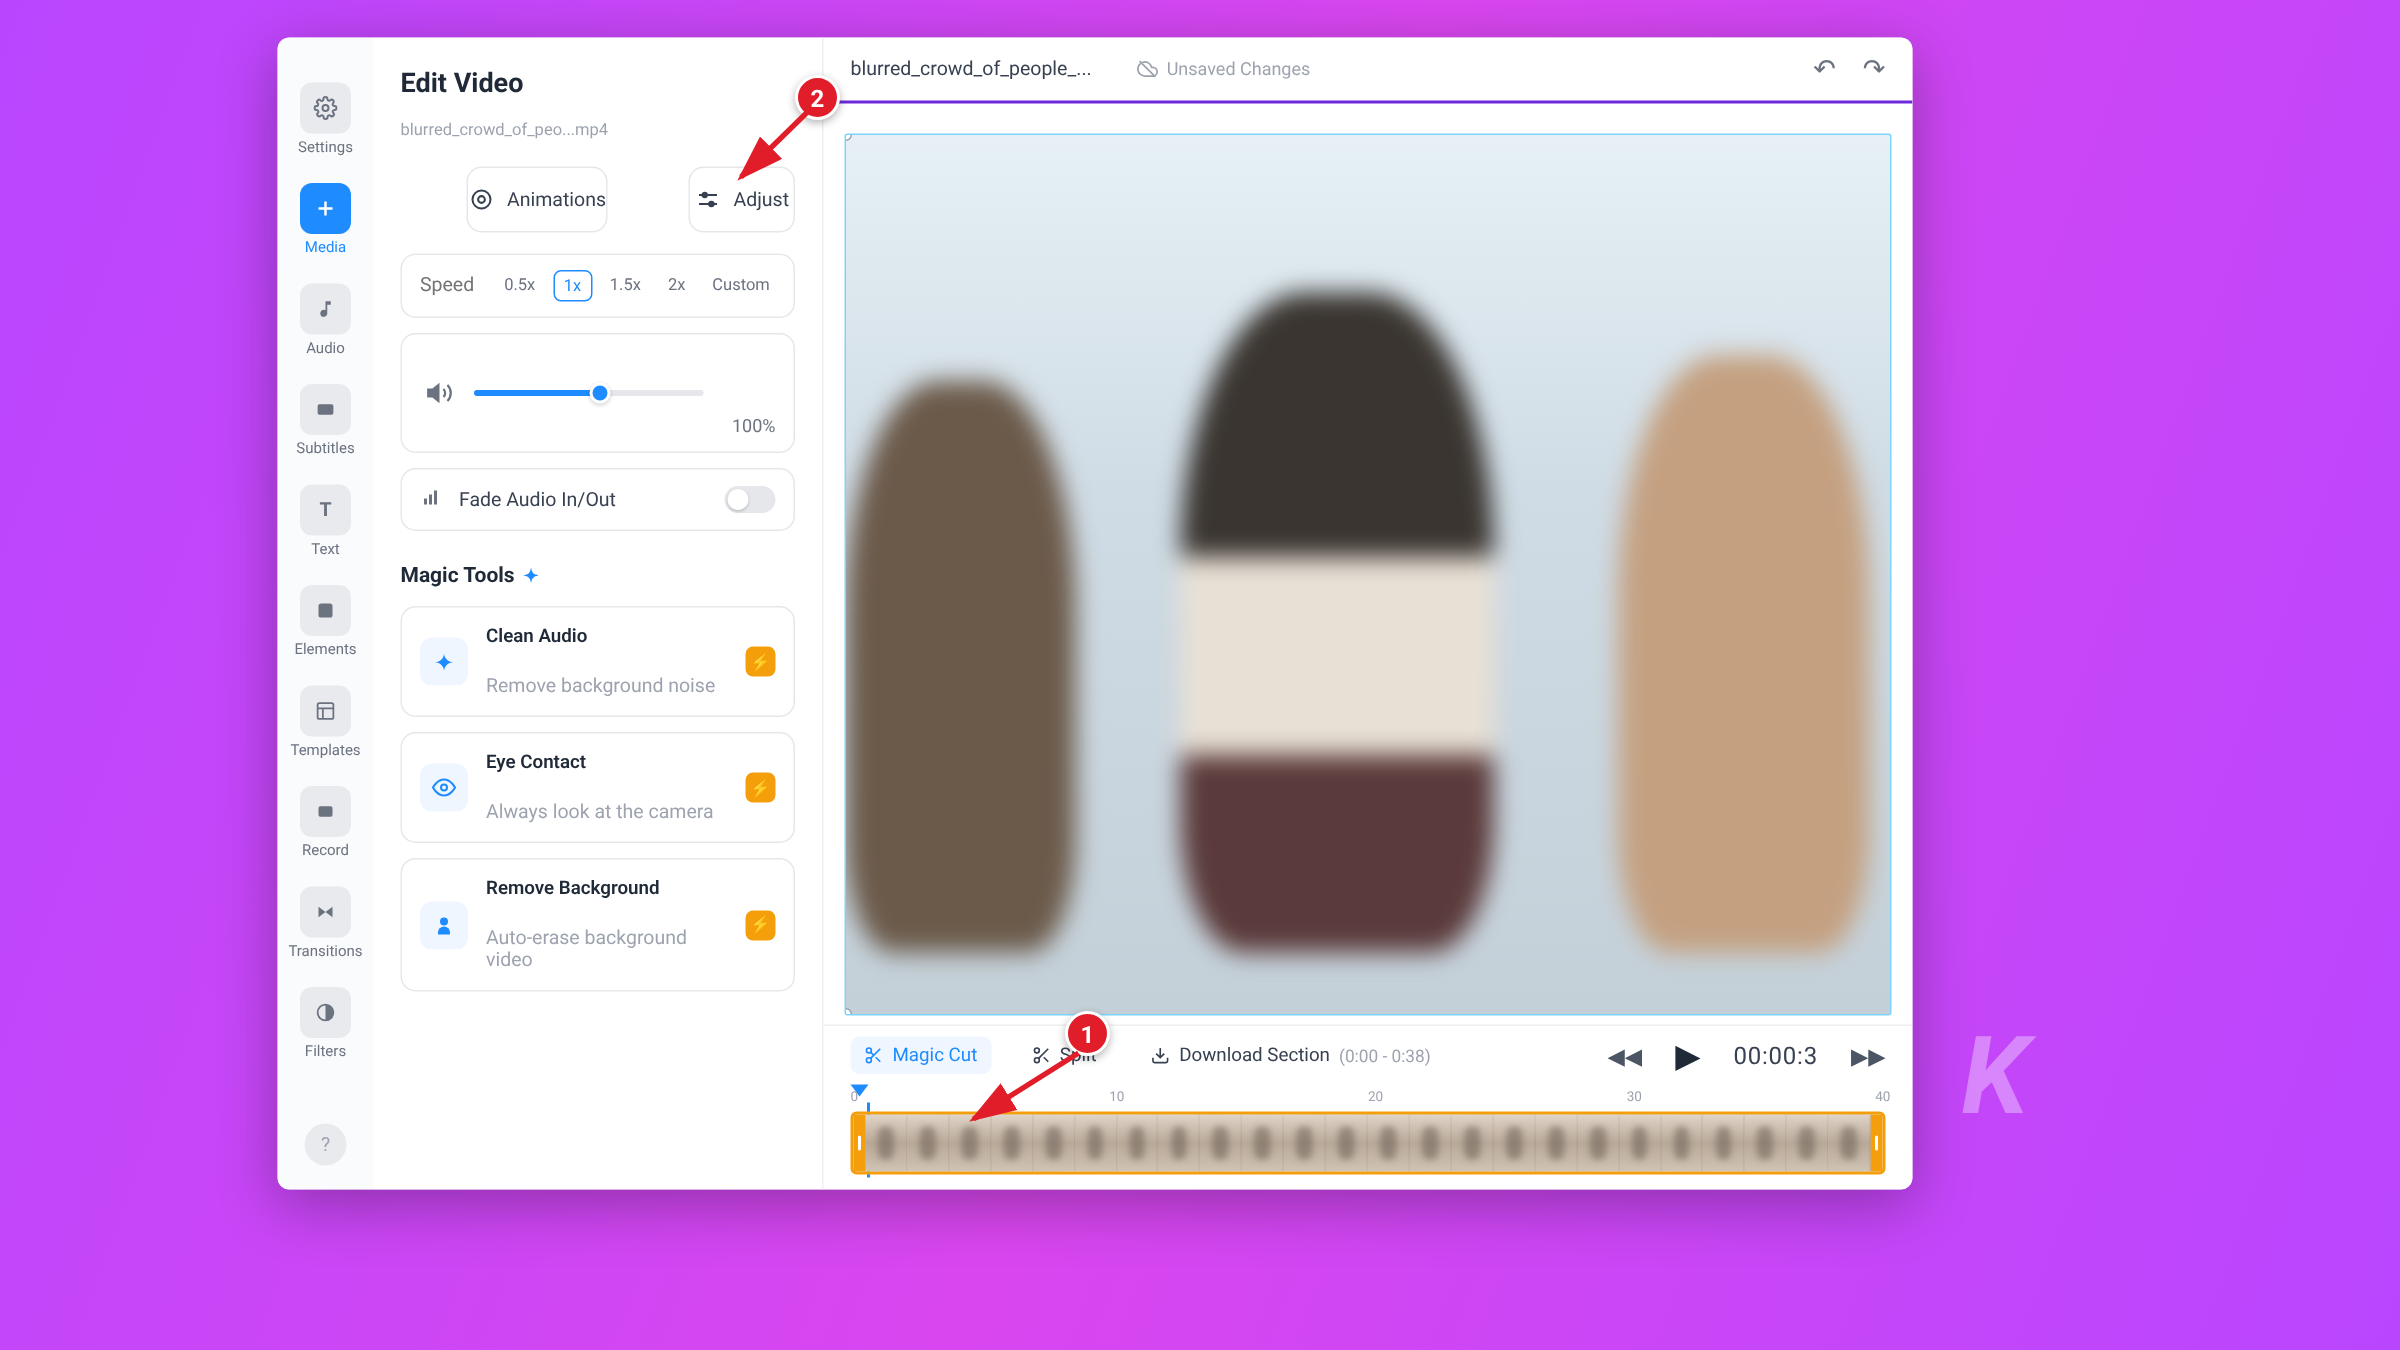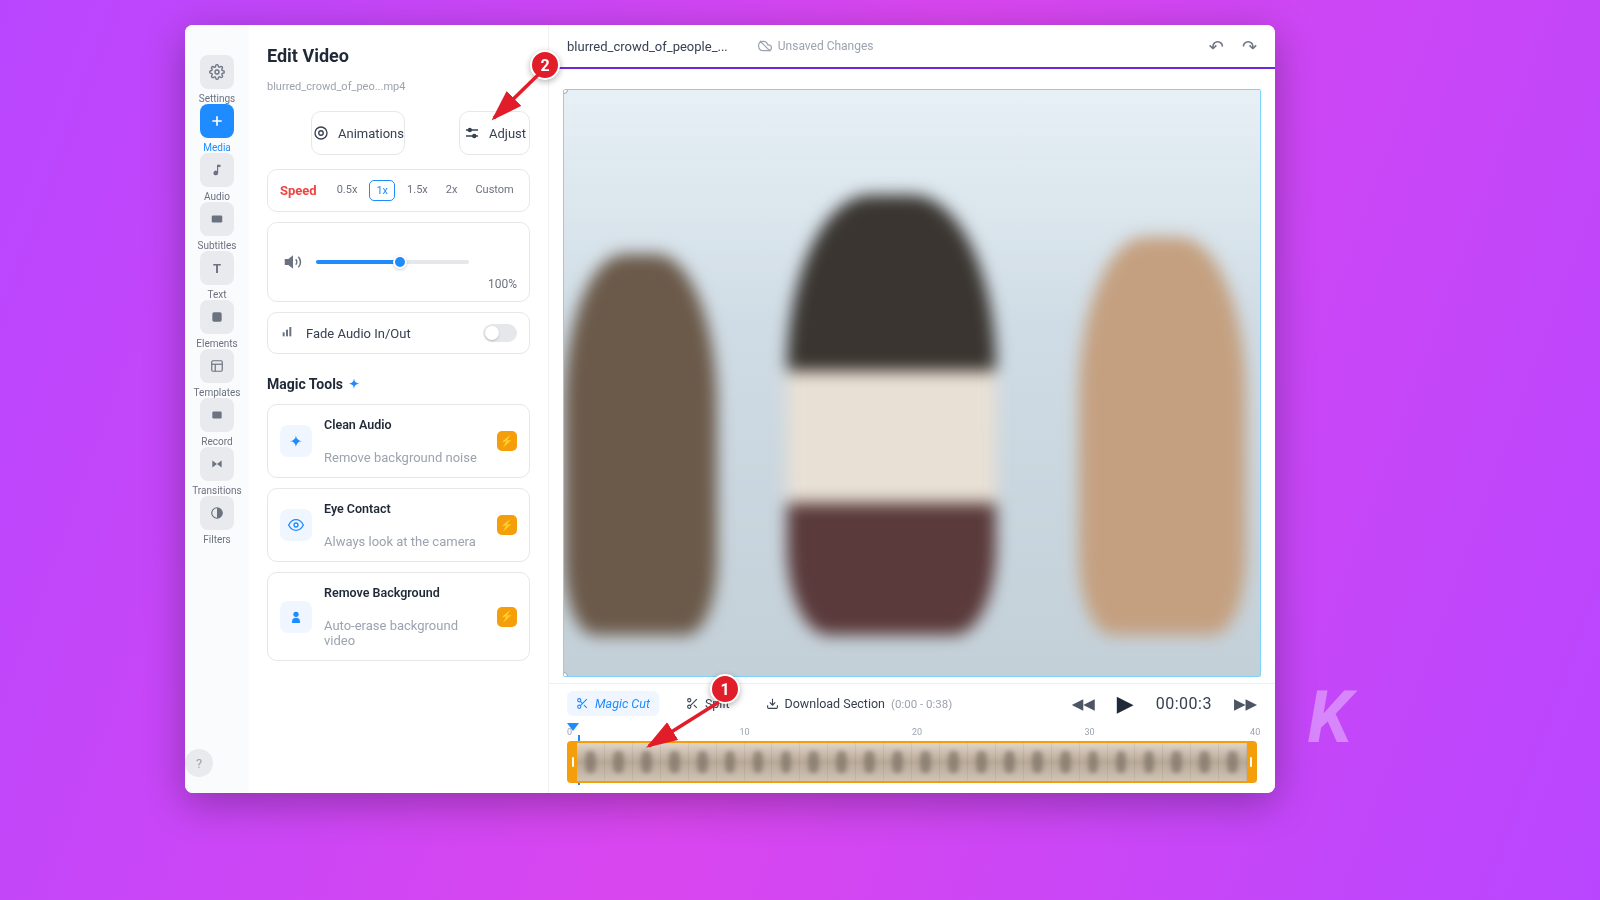--- a/index.html
+++ b/index.html
@@ -1,41 +1,41 @@
 <!DOCTYPE html>
 <html><head>
 <meta charset="utf-8">
 <style>
 * { box-sizing: border-box; margin: 0; padding: 0; font-family: -apple-system, BlinkMacSystemFont, "Segoe UI", Roboto, sans-serif; }
 body { width: 1600px; height: 900px; background: linear-gradient(110deg, #b946ff 0%, #d946ef 50%, #b946ff 100%); overflow: hidden; position: relative; }
 .app-window { position: absolute; left: 185px; top: 25px; width: 1090px; height: 768px; background: #fff; border-radius: 8px; box-shadow: 0 10px 40px rgba(0,0,0,0.3); display: flex; overflow: hidden; }
 .watermark { position: absolute; right: 250px; bottom: 140px; color: rgba(255,255,255,0.35); font-size: 72px; font-weight: 700; font-style: italic; letter-spacing: -2px; }
 
 
-.nav-rail { width: 64px; background: #fafbfc; display: flex; flex-direction: column; padding-top: 30px; }
+.nav-rail { width: 64px; background: #fafbfc; display: flex; flex-direction: column; align-items: center; padding-top: 30px; gap: 18px; }
 .nav-item { display: flex; flex-direction: column; align-items: center; gap: 4px; cursor: pointer; color: #6b7280; font-size: 10px; }
 .nav-item.active { color: #1e8cff; }
 .nav-icon-box { width: 34px; height: 34px; border-radius: 8px; background: #e8eaed; display: flex; align-items: center; justify-content: center; }
 .nav-item.active .nav-icon-box { background: #1e8cff; color: #fff; }
 .nav-help { margin-top: auto; margin-bottom: 16px; width: 28px; height: 28px; border-radius: 50%; background: #e8eaed; display: flex; align-items: center; justify-content: center; color: #9ca3af; font-size: 13px; cursor: pointer; }
 
 
 .edit-panel { width: 300px; background: #fff; border-right: 1px solid #f0f0f0; padding: 20px 18px; overflow-y: auto; position: relative; }
 .edit-panel::-webkit-scrollbar { width: 6px; }
 .edit-panel::-webkit-scrollbar-thumb { background: #d1d5db; border-radius: 3px; }
 .panel-title { font-size: 18px; font-weight: 700; color: #1f2937; }
 .panel-subtitle { font-size: 11px; color: #9ca3af; margin-top: 14px; margin-bottom: 18px; }
 
 .tab-row { display: flex; gap: 10px; margin-bottom: 14px; }
 .tab-btn { flex: 1; height: 44px; border: 1px solid #e5e7eb; border-radius: 10px; background: #fff; display: flex; align-items: center; justify-content: center; gap: 8px; font-size: 13px; color: #374151; cursor: pointer; margin-left: 44px; }
 .tab-btn .ico { width: 18px; height: 18px; display: inline-flex; align-items: center; justify-content: center; }
 
 .speed-box, .volume-box, .fade-box { border: 1px solid #e5e7eb; border-radius: 10px; padding: 10px 12px; display: flex; align-items: center; margin-bottom: 10px; background: #fff; }
 .speed-box { gap: 14px; }
-.speed-label { font-size: 13px; font-weight: 700; color: #ef4444; }
+.speed-label { font-size: 13px; font-weight: 400; color: #737373; }
 .speed-opts { display: flex; gap: 6px; margin-left: auto; }
 .speed-opt { font-size: 11px; color: #6b7280; padding: 3px 6px; border-radius: 5px; cursor: pointer; }
 .speed-opt.sel { border: 1.5px solid #1e8cff; color: #1e8cff; }
 
 .volume-box { gap: 10px; }
 .vol-ico { width: 26px; height: 26px; display: flex; align-items: center; justify-content: center; color: #6b7280; }
 .slider { flex: 1; height: 4px; background: #e5e7eb; border-radius: 2px; position: relative; }
 .slider-fill { position: absolute; left: 0; top: 0; height: 4px; background: #1e8cff; border-radius: 2px; width: 55%; }
 .slider-thumb { position: absolute; top: -5px; left: 55%; width: 14px; height: 14px; border-radius: 50%; background: #1e8cff; border: 2px solid #fff; box-shadow: 0 1px 3px rgba(0,0,0,0.2); margin-left: -7px; }
 .vol-val { font-size: 12px; color: #6b7280; min-width: 38px; text-align: right; margin-top: 44px; }
@@ -70,21 +70,21 @@
 .blur-fig { position: absolute; border-radius: 40% 40% 20% 20%; filter: blur(8px); }
 .fig1 { left: 32%; top: 18%; width: 30%; height: 75%; background: linear-gradient(180deg, #3a3530 0%, #3a3530 40%, #e8e0d5 40%, #e8e0d5 70%, #5a3a3a 70%); }
 .fig2 { left: 0%; top: 28%; width: 22%; height: 65%; background: #6b5a4a; }
 .fig3 { right: 2%; top: 25%; width: 24%; height: 68%; background: #c4a080; }
 .selection-handle { position: absolute; width: 8px; height: 8px; background: #fff; border: 1px solid #94a3b8; border-radius: 50%; }
 .sh-tl { top: -4px; left: -4px; } .sh-bl { bottom: -4px; left: -4px; }
 
 
 .controls-row { height: 40px; display: flex; align-items: center; padding: 0 18px; gap: 18px; border-top: 1px solid #f0f0f0; }
 .ctrl-btn { display: flex; align-items: center; gap: 6px; font-size: 12.5px; color: #374151; cursor: pointer; padding: 5px 9px; border-radius: 6px; }
-.ctrl-btn.primary { background: #eff6ff; color: #1e8cff; font-style: italic; }
+.ctrl-btn.primary { background: #eff6ff; color: #1e8cff; }
 .ctrl-range { font-size: 11.5px; color: #9ca3af; }
 .play-ctrls { margin-left: auto; display: flex; align-items: center; gap: 22px; color: #4b5563; }
 .play-ctrls .pbtn { cursor: pointer; font-size: 15px; }
 .play-ctrls .play { font-size: 22px; color: #1f2937; }
 .timecode { font-size: 16px; color: #374151; letter-spacing: 0.5px; }
 
 .timeline-area { padding: 4px 18px 10px; }
 .ruler { height: 14px; position: relative; font-size: 9px; color: #9ca3af; }
 .ruler span { position: absolute; top: 0; }
 .playhead { position: absolute; left: 0; top: -4px; width: 0; height: 0; border-left: 6px solid transparent; border-right: 6px solid transparent; border-top: 8px solid #1e8cff; }

